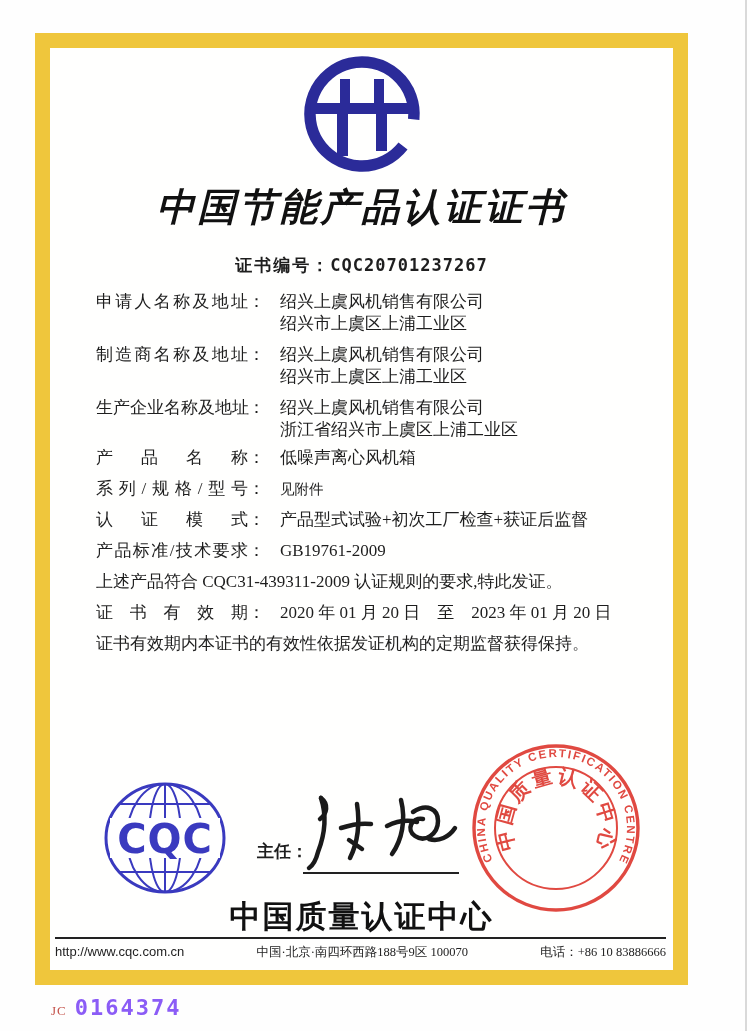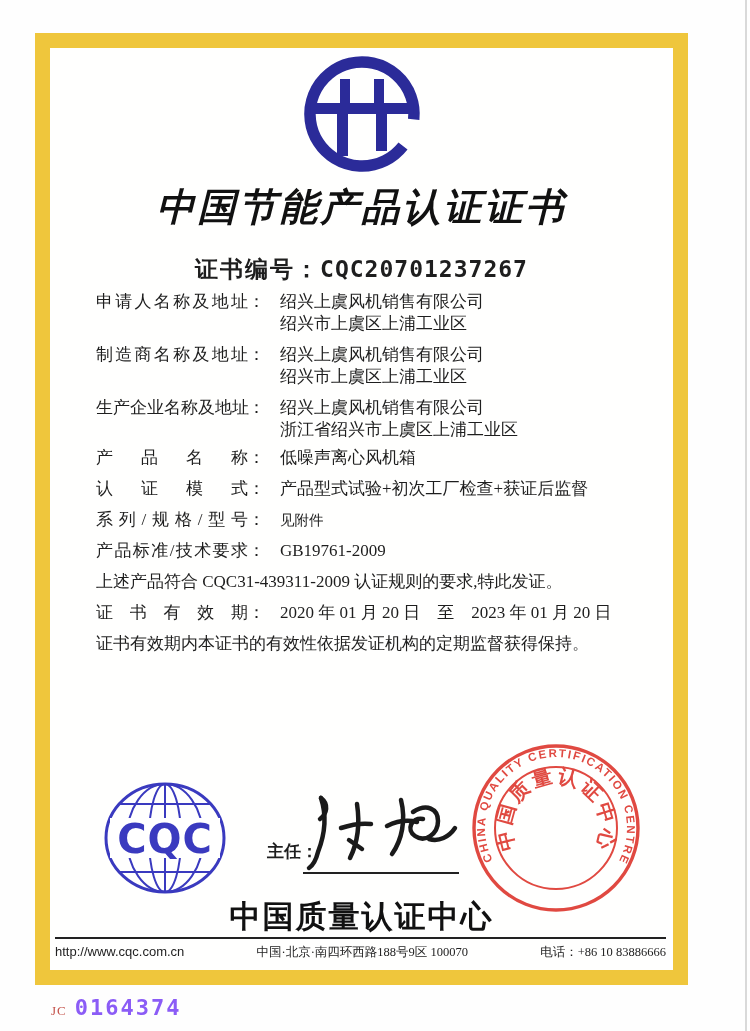--- a/index.html
+++ b/index.html
@@ -29,21 +29,21 @@
 
   .doc-title{
     position:absolute;top:134px;left:0;width:100%;
     text-align:center;
     font-family:"Liberation Sans", sans-serif;
     font-weight:bold;font-size:38px;letter-spacing:3px;
     color:#111;white-space:nowrap;font-style:italic;
   }
   .certno{
     position:absolute;top:206px;left:0;width:100%;
-    text-align:center;font-size:23px;white-space:nowrap;
+    text-align:center;font-size:17px;white-space:nowrap;
   }
   .certno .cn-label{font-weight:bold;letter-spacing:2px;}
   .certno .cn-value{
     font-family:"DejaVu Sans Mono", monospace;
     font-weight:bold;letter-spacing:1px;
   }
 
   
   .fields{position:absolute;top:243px;left:46px;right:18px;font-size:17px;line-height:22px;}
   .row{display:flex;margin-bottom:9px;}
@@ -54,21 +54,20 @@
   .row-m2{margin-bottom:9px;align-items:flex-end;}
   .small-val{font-size:14.5px;}
   .statement{margin-bottom:9px;white-space:nowrap;}
 
   
   .cqc-globe{position:absolute;left:53px;top:733px;}
   .director{
     position:absolute;left:207px;top:792px;
     font-size:17px;font-weight:bold;white-space:nowrap;
     font-family:"Liberation Sans", sans-serif;
-    margin-left:10px;
   }
   .sig-underline{
     position:absolute;left:253px;top:824px;width:156px;height:0;
     border-top:2px solid #222;
   }
   .signature{position:absolute;left:255px;top:742px;}
   .stamp{position:absolute;left:420px;top:694px;opacity:.92;}
 
   .org-title{
     position:absolute;top:848px;left:0;width:100%;
@@ -151,30 +150,30 @@
         </div>
 
         <div class="row">
           <div class="flabel"><span class="jlabel">产品名称</span><span>：</span></div>
           <div class="fvalue">
             <div>低噪声离心风机箱</div>
           </div>
         </div>
 
         <div class="row">
-          <div class="flabel"><span class="jlabel">认证模式</span><span>：</span></div>
-          <div class="fvalue">
-            <div>产品型式试验+初次工厂检查+获证后监督</div>
-          </div>
-        </div>
-
-        <div class="row">
           <div class="flabel"><span class="jlabel">系列/规格/型号</span><span>：</span></div>
           <div class="fvalue small-val">
             <div>见附件</div>
+          </div>
+        </div>
+
+        <div class="row">
+          <div class="flabel"><span class="jlabel">认证模式</span><span>：</span></div>
+          <div class="fvalue">
+            <div>产品型式试验+初次工厂检查+获证后监督</div>
           </div>
         </div>
 
         <div class="row">
           <div class="flabel"><span class="jlabel">产品标准/技术要求</span><span>：</span></div>
           <div class="fvalue">
             <div>GB19761-2009</div>
           </div>
         </div>
 

